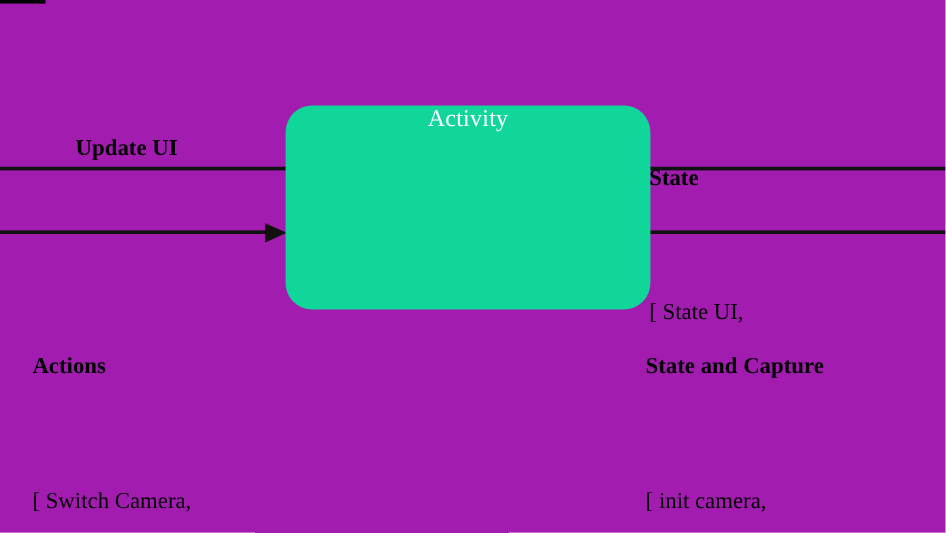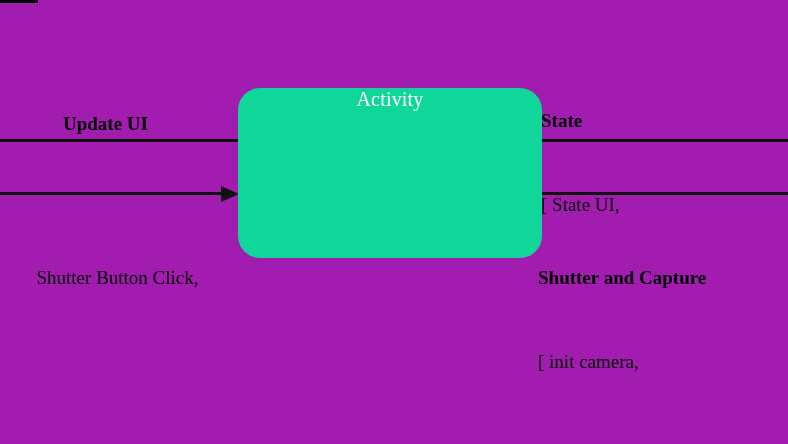--- a/index.html
+++ b/index.html
@@ -85,21 +85,21 @@
     top: 51px;
   }
   .blk-actions {
     left: 27px;
     top: 208px;
   }
   .blk-ops {
     left: 538px;
     top: 208px;
   }
-  .row { display: block; }
+  .row { display: block; margin-top: 28px; }
 </style>
 </head>
 <body>
 
 <div id="canvas">
 
   <div class="top-mark"></div>
 
   <div class="lbl-update">Update UI</div>
   <div class="line" style="left:0px; top:139px; width:240px;"></div>
@@ -115,28 +115,30 @@
   <div class="node" style="background:#10D69A;">
     <span class="node-label">Activity</span>
   </div>
 
   <div class="txt blk-state">
     <span class="row hd">State</span>
     <span class="row">[ State UI,</span>
   </div>
 
   <div class="txt blk-actions">
+    <span class="row hd">Actions</span>
+    <span class="row">[ Switch Camera,</span>
     <span class="row">  Shutter Button Click,</span>
     
     
     
   </div>
 
   <div class="txt blk-ops">
-    <span class="row hd">Shutter and Capture</span>
+    <span class="row hd">State and Capture</span>
     <span class="row">[ init camera,</span>
     
     
     
     
     
   </div>
 
 </div>
 

